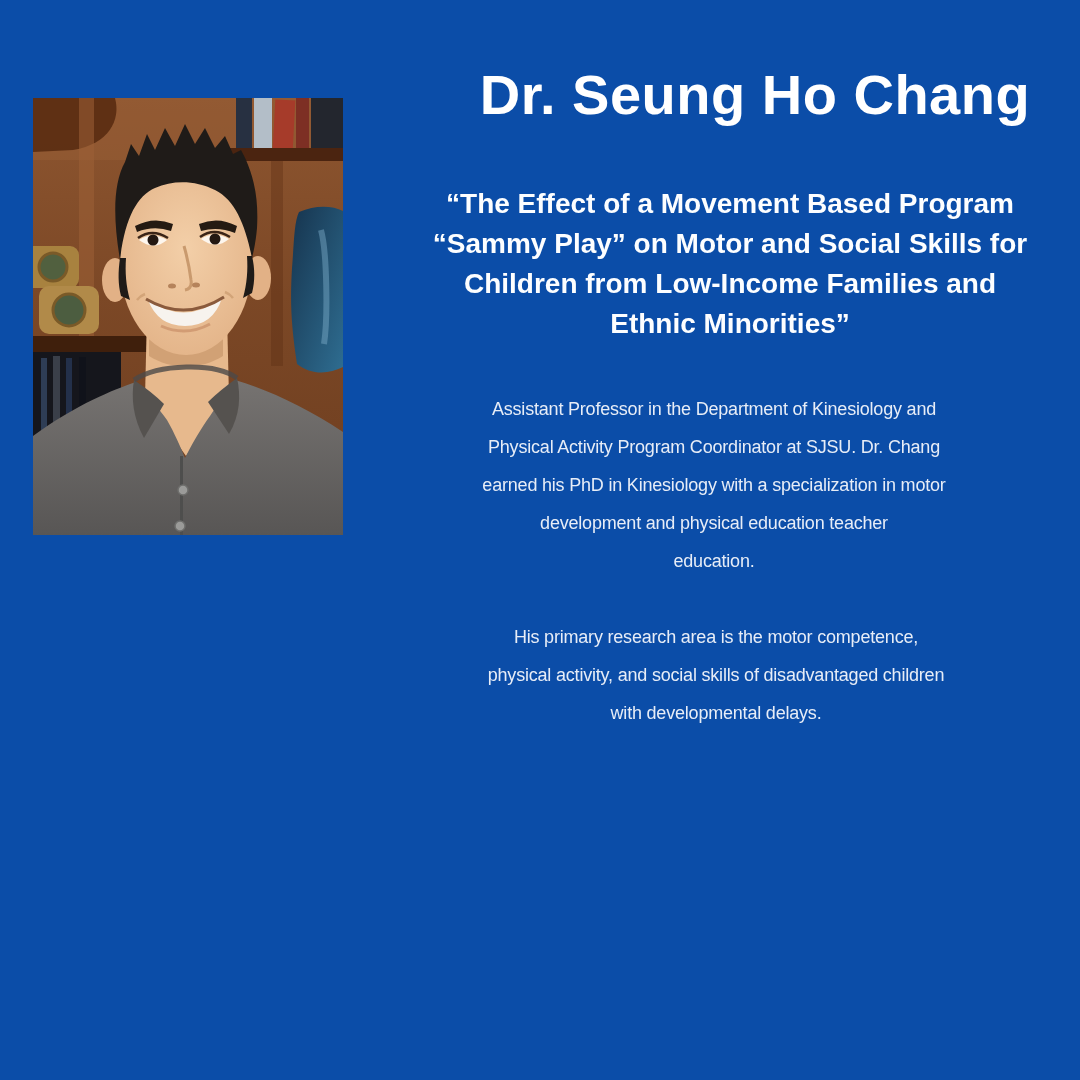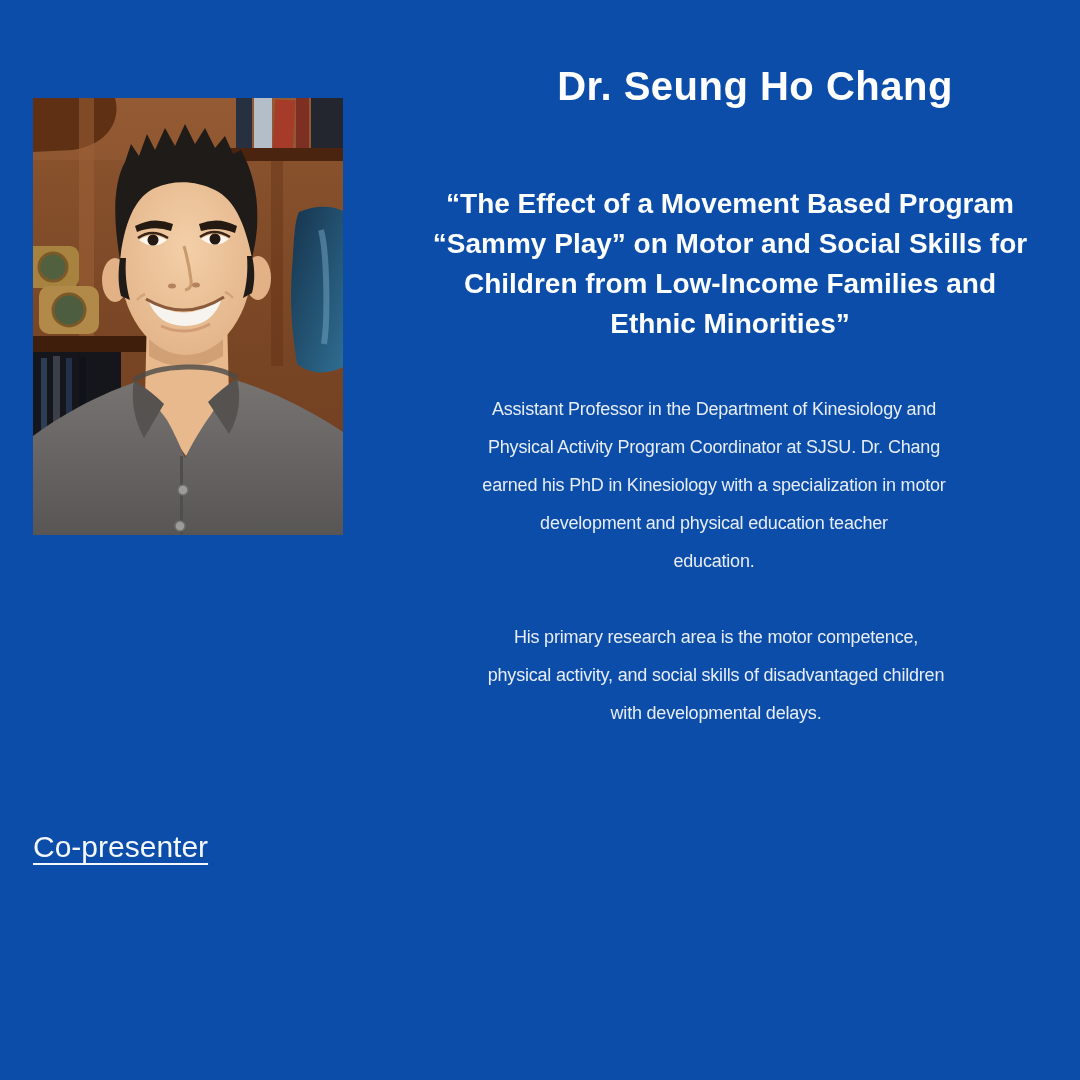--- a/index.html
+++ b/index.html
@@ -9,21 +9,21 @@
     font-family:"Liberation Sans", sans-serif;
     color:#ffffff; overflow:hidden;
   }
   .photo {
     position:absolute; left:33px; top:98px; width:310px; height:437px;
     overflow:hidden;
   }
   .photo svg { display:block; }
   .presenter-name {
     position:absolute; left:430px; top:64px; width:650px; margin:0;
-    text-align:center; font-size:40px; font-weight:700; letter-spacing:0.5px;
+    text-align:center; font-size:56px; font-weight:700; letter-spacing:0.5px;
     color:#ffffff; line-height:1.1;
   }
   .talk-title {
     position:absolute; left:363px; top:184px; width:734px;
     text-align:center; font-size:28px; font-weight:700; line-height:40px;
     color:#fdfeff; white-space:pre-line;
   }
   .bio {
     position:absolute; text-align:center; margin:0;
     font-size:18px; font-weight:400; line-height:38px;
@@ -175,15 +175,14 @@
 
   <p class="bio bio1">Assistant Professor in the Department of Kinesiology and
 Physical Activity Program Coordinator at SJSU. Dr. Chang
 earned his PhD in Kinesiology with a specialization in motor
 development and physical education teacher
 education.</p>
   <p class="bio bio2">His primary research area is the motor competence,
 physical activity, and social skills of disadvantaged children
 with developmental delays.</p>
 
-  <div class="cop-heading">Co-presenter</div>
 
 </div>
 
 </body></html>

